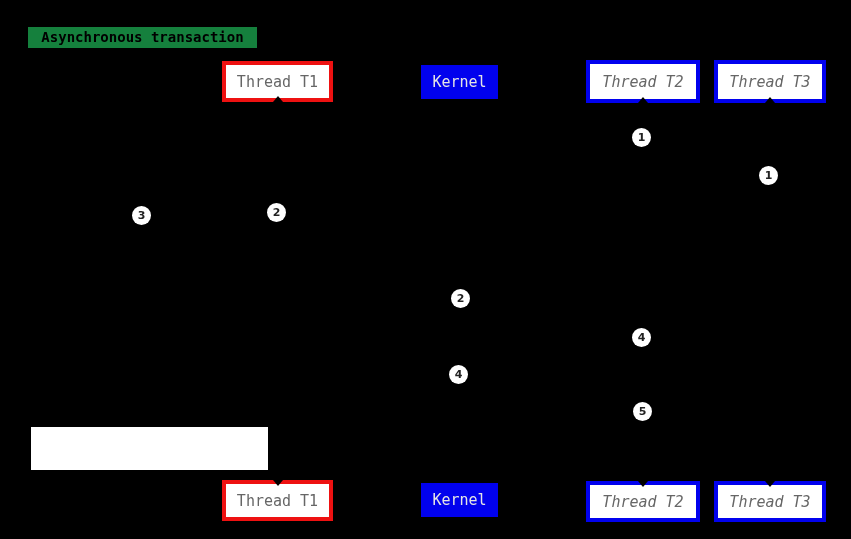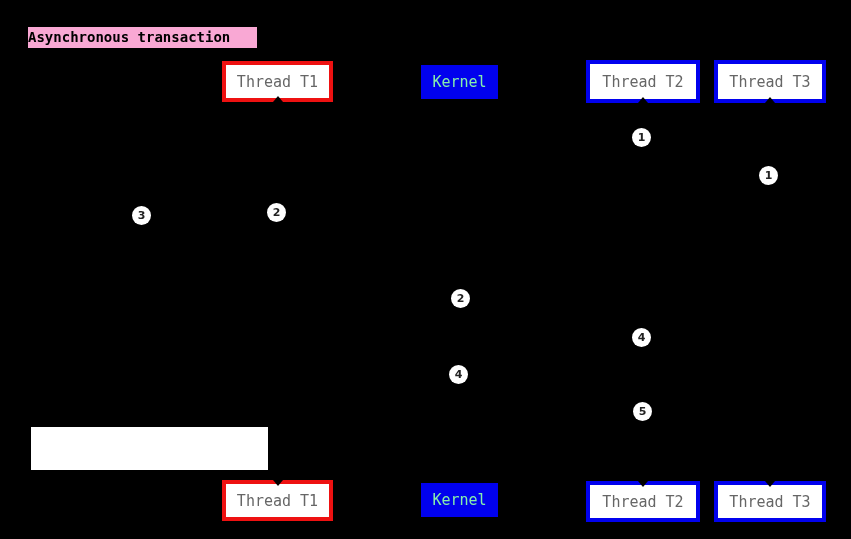--- a/index.html
+++ b/index.html
@@ -12,43 +12,44 @@
     width: 851px;
     height: 539px;
     background: #000000;
     overflow: hidden;
     font-family: "DejaVu Sans Mono", monospace;
   }
   .title-box {
     position: absolute;
     left: 28px; top: 27px;
     width: 229px; height: 21px;
-    background: #f9a8d4;
+    background: #15803d;
     color: #000000;
     font: bold 14px/21px "DejaVu Sans Mono", monospace;
+    text-align: center;
     letter-spacing: 0px;
   }
   .actor {
     position: absolute;
     display: flex;
     align-items: center;
     justify-content: center;
     box-sizing: border-box;
     background: #ffffff;
     font: 15px "DejaVu Sans Mono", monospace;
     color: #666666;
     white-space: nowrap;
     text-align: right;
   }
   .actor.red-border  { border: 4px solid #ee1111; }
-  .actor.blue-border { border: 4px solid #0101ee; }
+  .actor.blue-border { border: 4px solid #0101ee; font-style: italic; }
   .actor.blue-fill {
     background: #0101ee;
     border: none;
-    color: #86efac;
+    color: #e5e5e5;
   }
   
   .notch {
     position: absolute;
     left: 50%;
     width: 0; height: 0;
     transform: translateX(-50%);
     border-left: 5px solid transparent;
     border-right: 5px solid transparent;
   }

